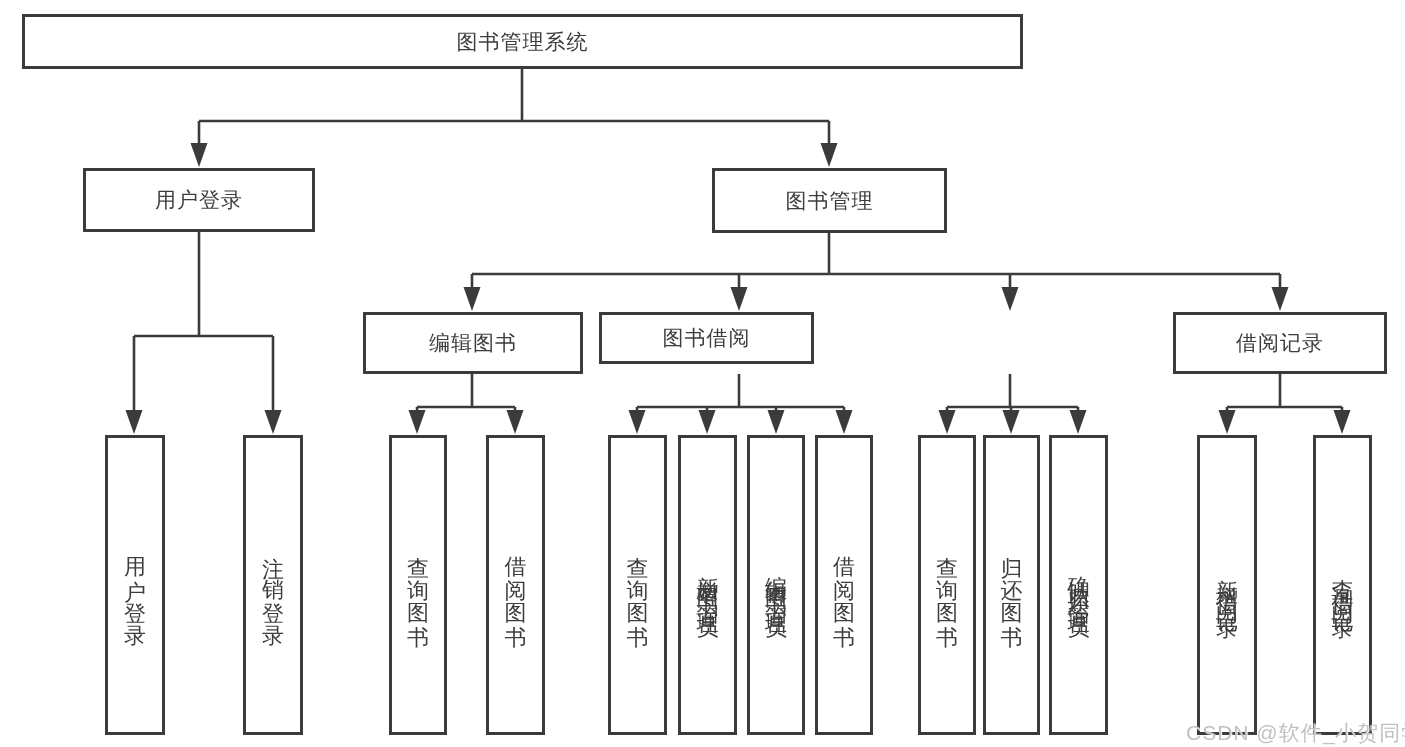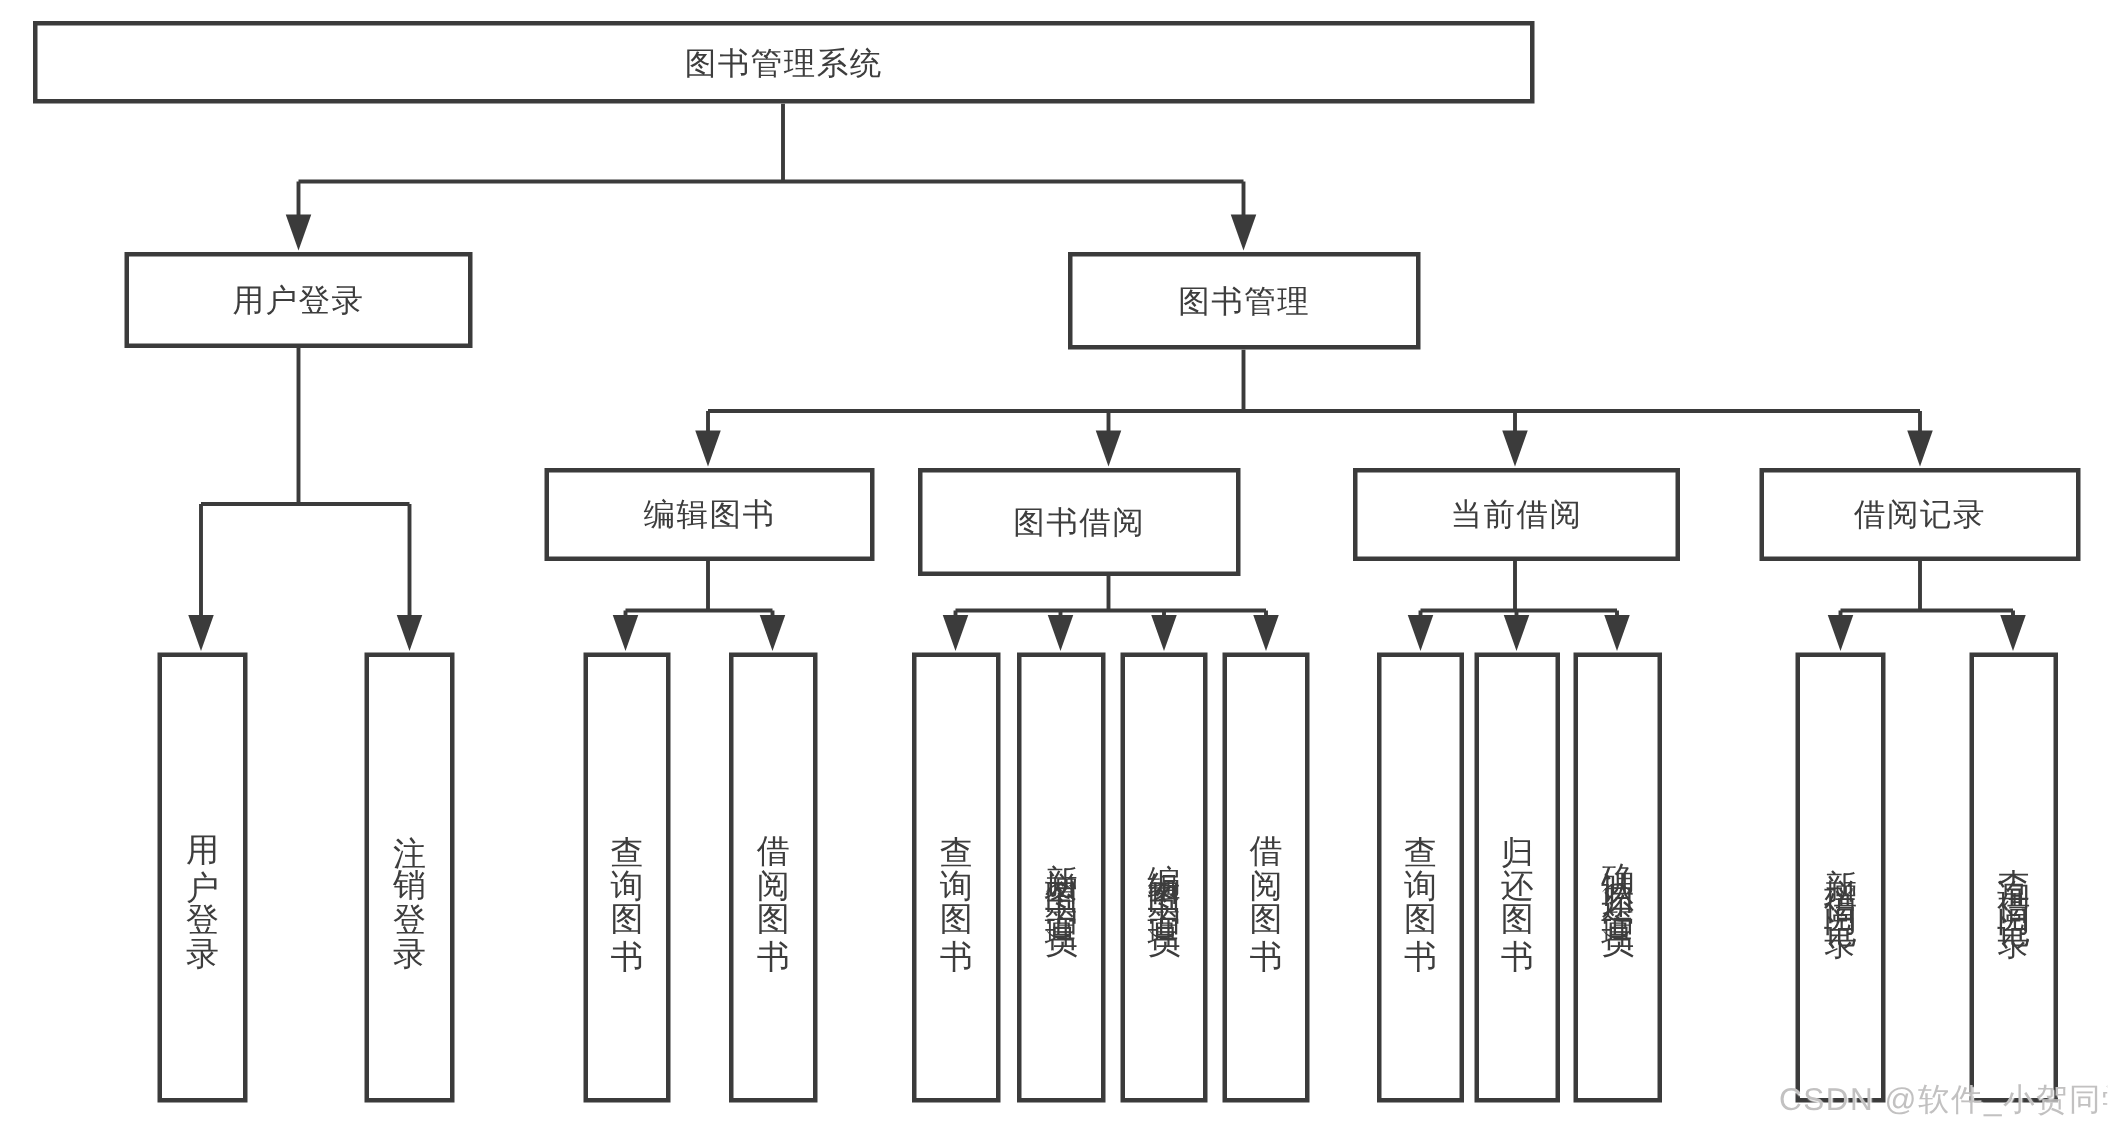--- a/index.html
+++ b/index.html
@@ -148,25 +148,22 @@
   <div class="node" style="left:83px; top:168px; width:232px; height:64px;">
     <span>用户登录</span>
   </div>
   <div class="node" style="left:712px; top:168px; width:235px; height:65px;text-align:right;">
     <span>图书管理</span>
   </div>
 
   <div class="node" style="left:363px; top:312px; width:220px; height:62px;">
     <span>编辑图书</span>
   </div>
-  <div class="node" style="left:612px; top:312px; width:215px; height:72px;">
+  <div class="node" style="left:599px; top:312px; width:215px; height:52px;">
     <span>图书借阅</span>
-  </div>
-  <div class="node" style="left:902px; top:312px; width:218px; height:62px;">
-    <span>当前借阅</span>
   </div>
   <div class="node" style="left:1173px; top:312px; width:214px; height:62px;">
     <span>借阅记录</span>
   </div>
 
   <div class="vnode" style="left:105px; top:435px; width:60px; height:300px;">
     <span class="vtext sp-wide">用户登录</span>
   </div>
   <div class="vnode" style="left:243px; top:435px; width:60px; height:300px;">
     <span class="vtext sp-wide">注销登录</span>

